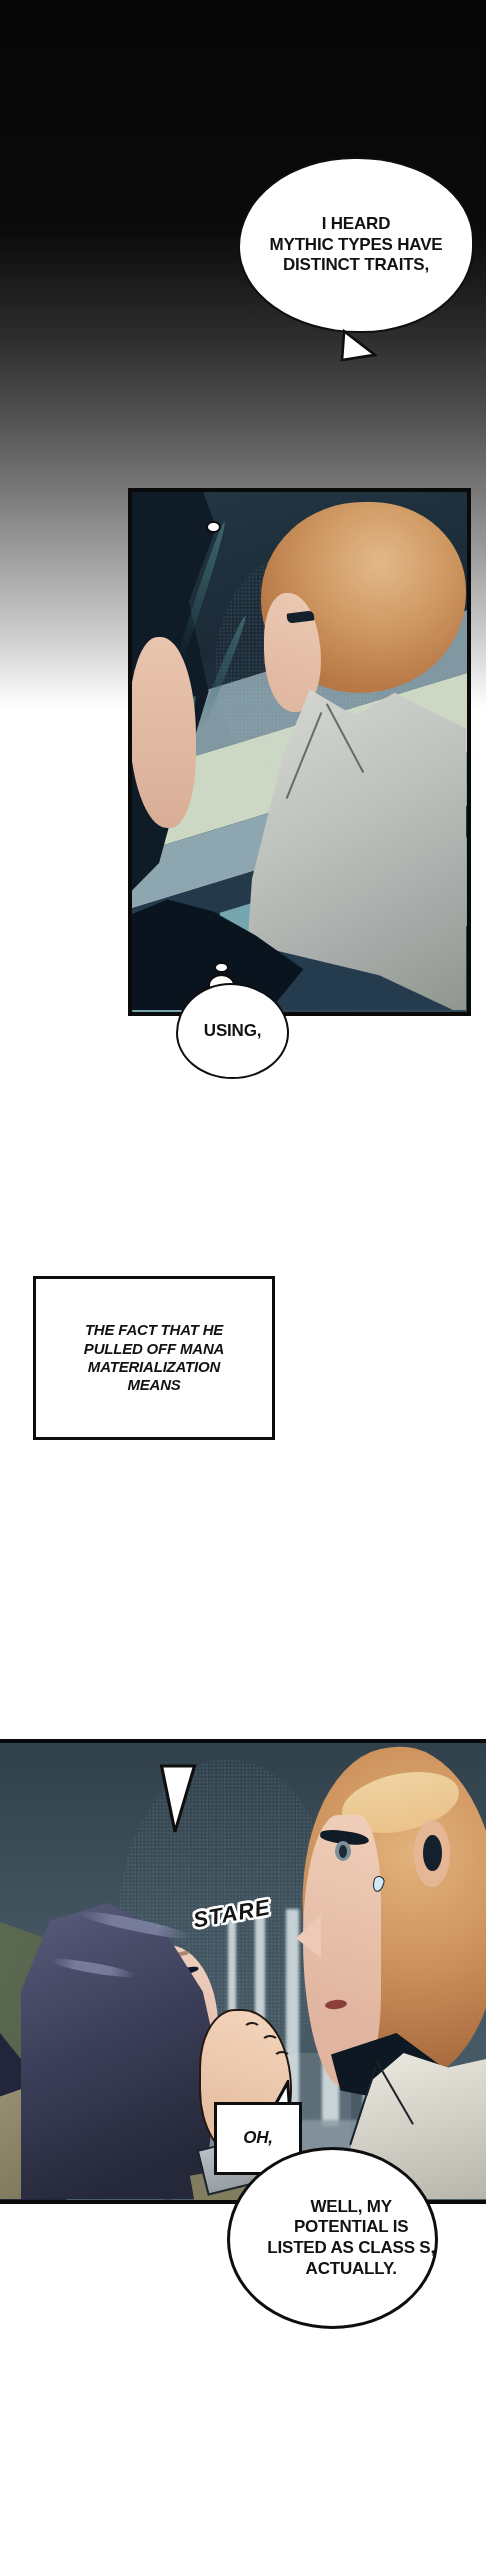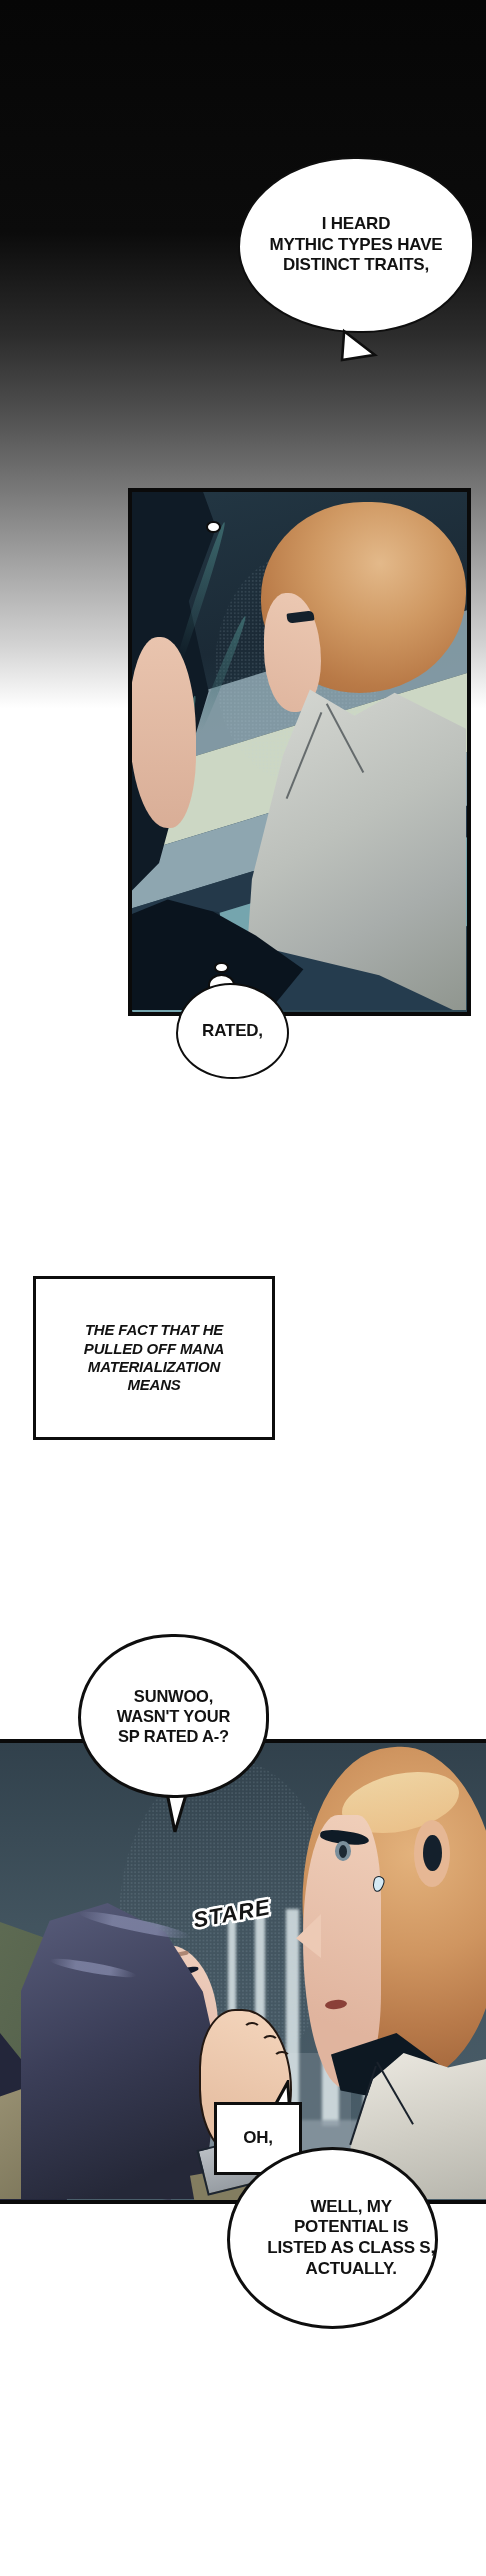--- a/index.html
+++ b/index.html
@@ -167,21 +167,21 @@
   </div>
 
   <svg class="tail" style="left:339px;top:328px;z-index:3;" width="41" height="44" viewBox="0 0 80 85">
     <polygon points="10,6 70,52 6,62" fill="#ffffff" stroke="#0e0e0e" stroke-width="5"></polygon>
   </svg>
 
 
   <div class="dot" style="left:214px;top:962px;width:14.5px;height:11.4px;z-index:6;"></div>
   <div class="dot" style="left:208px;top:974px;width:27px;height:23px;border-width:2.6px;z-index:6;"></div>
   <div class="bubble" style="left:176px;top:983px;width:113px;height:96px;border-radius:48% 52% 50% 50%/52% 52% 48% 48%;z-index:7;font-size:17px;">
-    <span class="txt">RATED,</span>
+    <span class="txt">USING,</span>
   </div>
 
   <div class="box" style="left:33px;top:1276px;width:242px;height:164px;z-index:2;font-size:15px;font-style:italic;">
     <span class="txt">THE FACT THAT HE
 PULLED OFF MANA
 MATERIALIZATION
 MEANS</span>
   </div>
 
   <div id="panel2" class="panel">
@@ -238,30 +238,25 @@
     <div class="knuckle" style="left:273px;top:308px;"></div>
   </div>
 
   <div id="sfx-stare">
     <span>STARE</span>
   </div>
 
   <svg class="tail" style="left:153px;top:1764px;z-index:5;" width="47" height="72" viewBox="0 0 90 140">
     <polygon points="16,4 80,4 42,132" fill="#ffffff" stroke="#0e0e0e" stroke-width="6"></polygon>
   </svg>
-  <div class="bubble" style="left:78px;top:1634px;width:191px;height:164px;border-width:3.1px;border-radius:50% 50% 49% 51%/52% 50% 48% 50%;z-index:6;font-size:16.5px;">
-    <span class="txt">SUNWOO,
-WASN'T YOUR
-SP RATED A-?</span>
-  </div>
 
   <svg class="tail" style="left:259px;top:2080px;z-index:3;" width="41" height="49" viewBox="0 0 80 95">
     <polygon points="56,4 12,84 62,88" fill="#ffffff" stroke="#0e0e0e" stroke-width="6"></polygon>
   </svg>
-  <div class="bubble" style="left:214px;top:2102px;width:88px;height:73px;border-width:3.1px;z-index:4;font-size:17px;">
+  <div class="bubble" style="left:214px;top:2102px;width:88px;height:73px;border-width:3.1px;z-index:4;font-size:17px;font-style:italic;">
     <span class="txt">OH,</span>
   </div>
   <div class="bubble" style="left:227px;top:2147px;width:211px;height:182px;border-width:3.1px;border-radius:50% 50% 50% 50%/51% 51% 49% 49%;z-index:5;font-size:17px;justify-content:flex-end;">
     <span class="txt">WELL, MY
 POTENTIAL IS
 LISTED AS CLASS S,
 ACTUALLY.</span>
   </div>
 
 </div>

